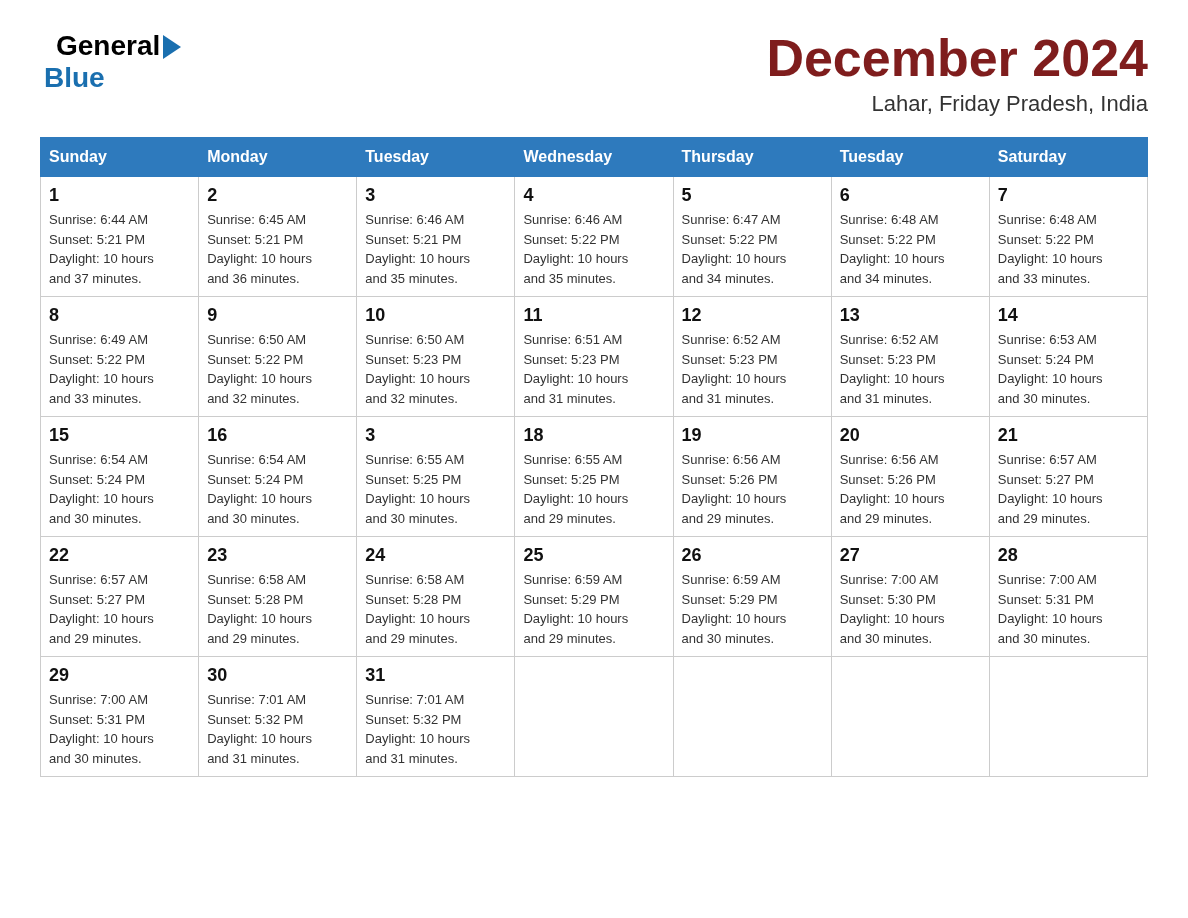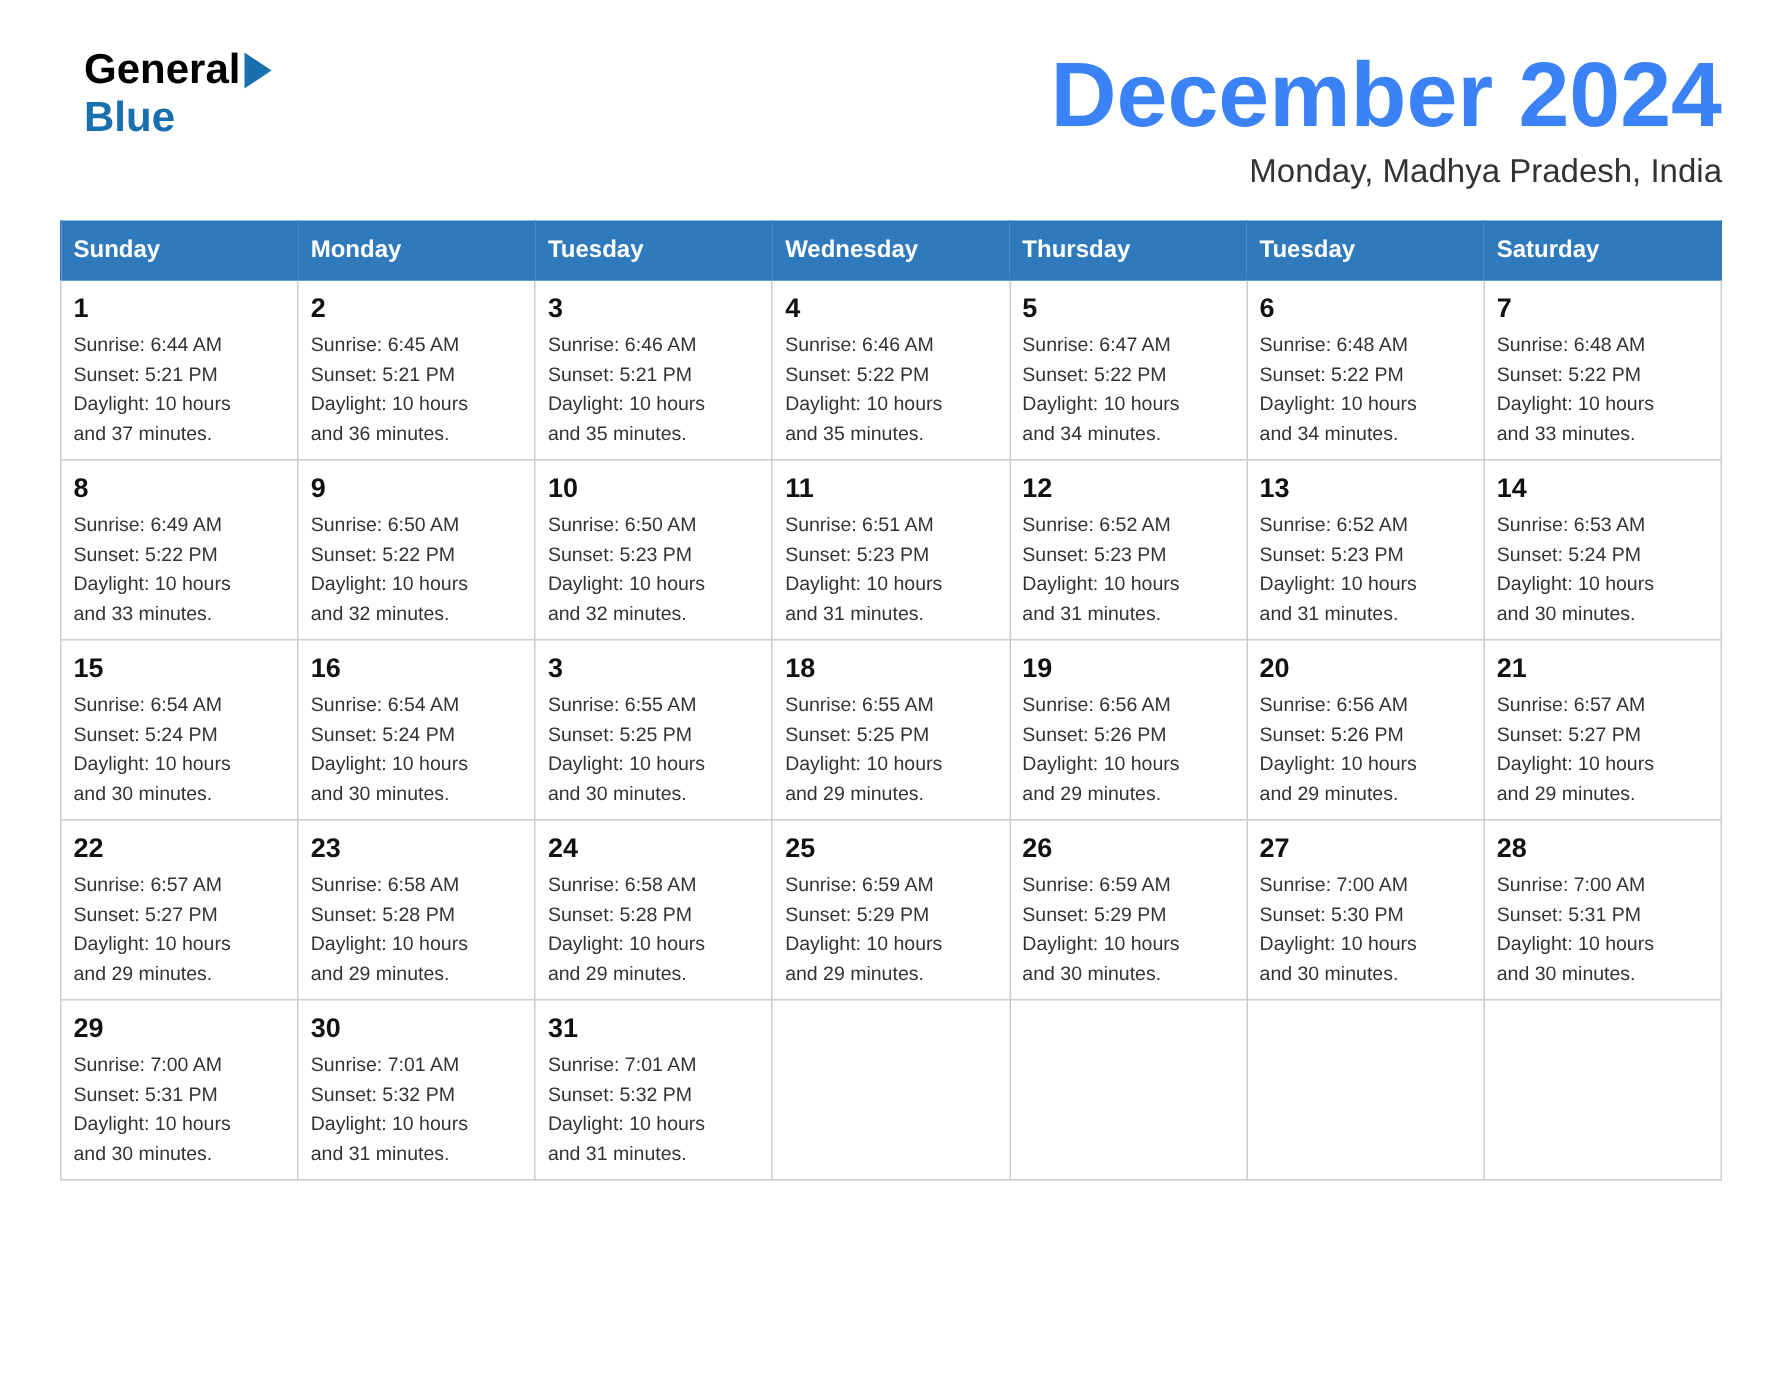--- a/index.html
+++ b/index.html
@@ -13,23 +13,23 @@
     .header {
       display: flex;
       justify-content: space-between;
       align-items: flex-start;
       margin-bottom: 20px;
     }
     .title-section {
       text-align: right;
     }
     .calendar-title {
-      font-size: 61px;
+      font-size: 52px;
       font-weight: bold;
-      color: #3b82f6;
+      color: #7f1d1d;
       line-height: 1.1;
     }
     .calendar-subtitle {
       font-size: 22px;
       color: #333;
       margin-top: 4px;
     }
     table {
       width: 100%;
       border-collapse: collapse;
@@ -90,25 +90,25 @@
   </style>
 </head>
 <body>
 
 <div class="header">
   <div class="logo-wrapper">
     <div class="logo-row">
       <span style="font-size:28px;font-weight:bold;color:#000;font-family:Arial,sans-serif;margin-left:16px;">General</span>
       <span class="logo-arrow"></span>
     </div>
-    <span style="font-size:28px;font-weight:bold;color:#1a6faf;font-family:Arial,sans-serif;margin-left:16px;">Blue</span>
+    <span style="font-size:28px;font-weight:bold;color:#1a6faf;font-family:Arial,sans-serif;margin-left:4px;">Blue</span>
   </div>
   <div class="title-section">
     <div class="calendar-title">December 2024</div>
-    <div class="calendar-subtitle">Monday, Madhya Pradesh, India</div>
+    <div class="calendar-subtitle">Lahar, Friday Pradesh, India</div>
   </div>
 </div>
 
 <table>
   <thead>
     <tr>
     <th>Sunday</th>
         <th>Monday</th>
         <th>Tuesday</th>
         <th>Wednesday</th>

